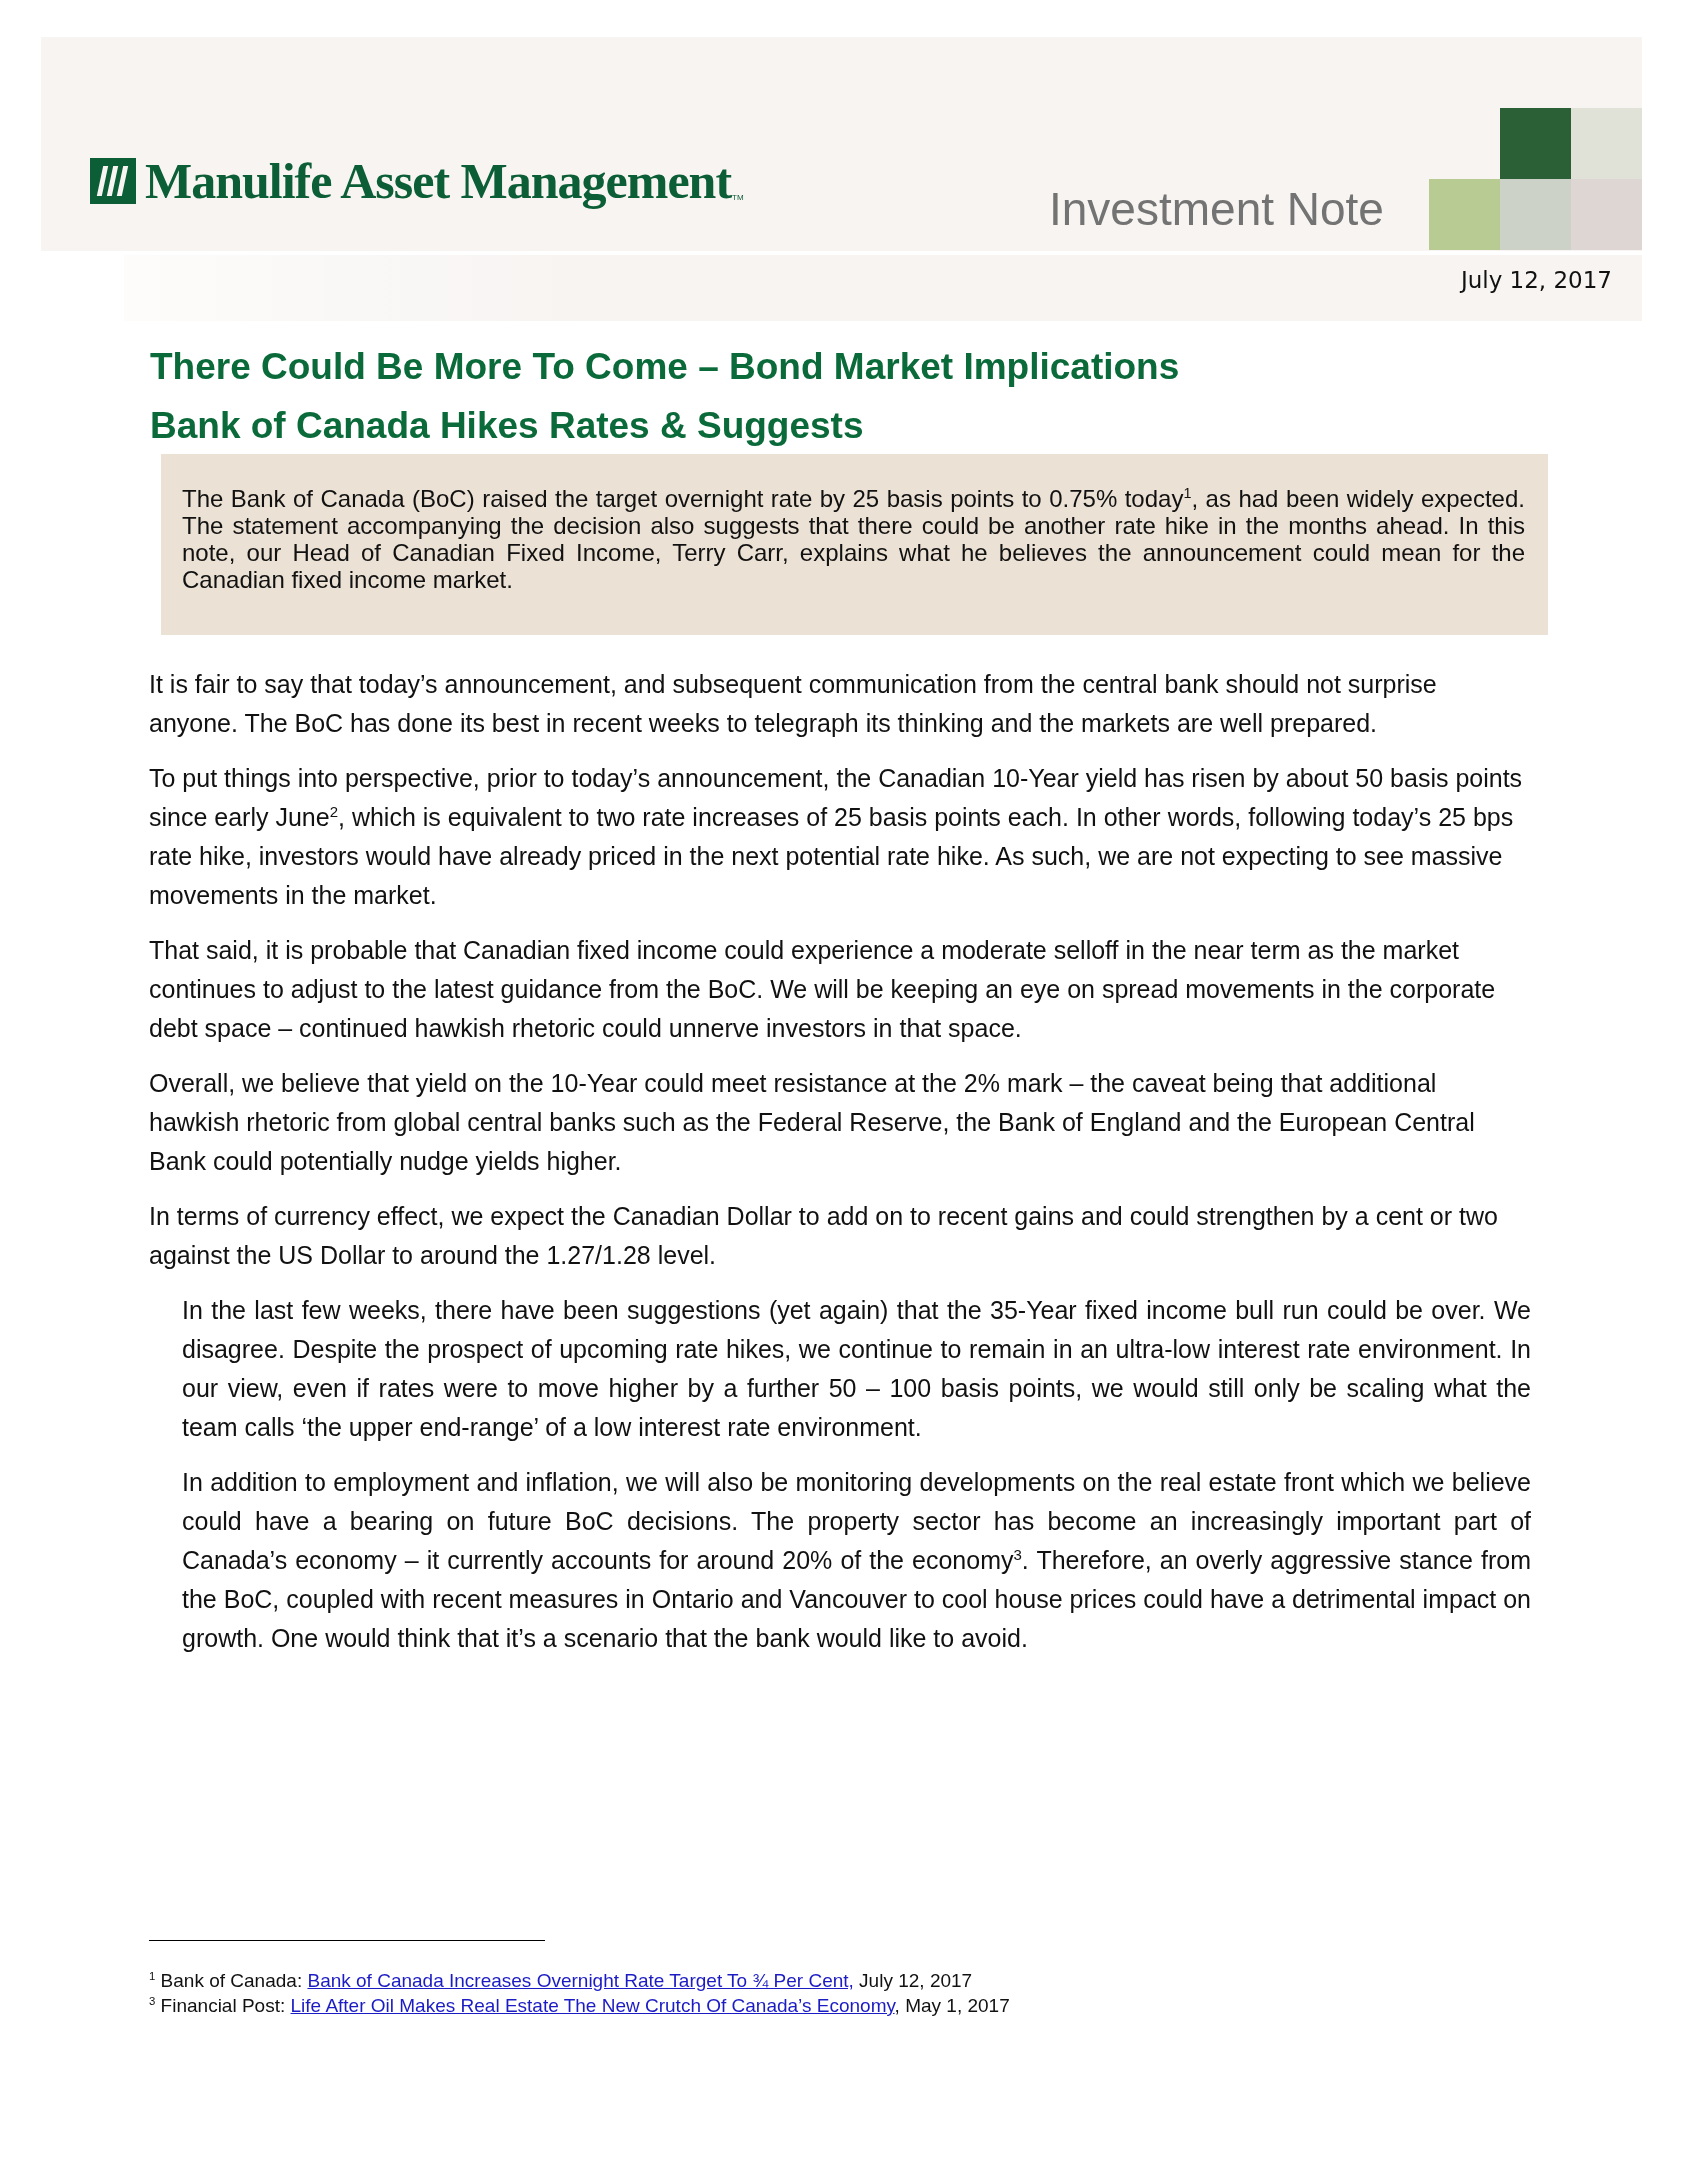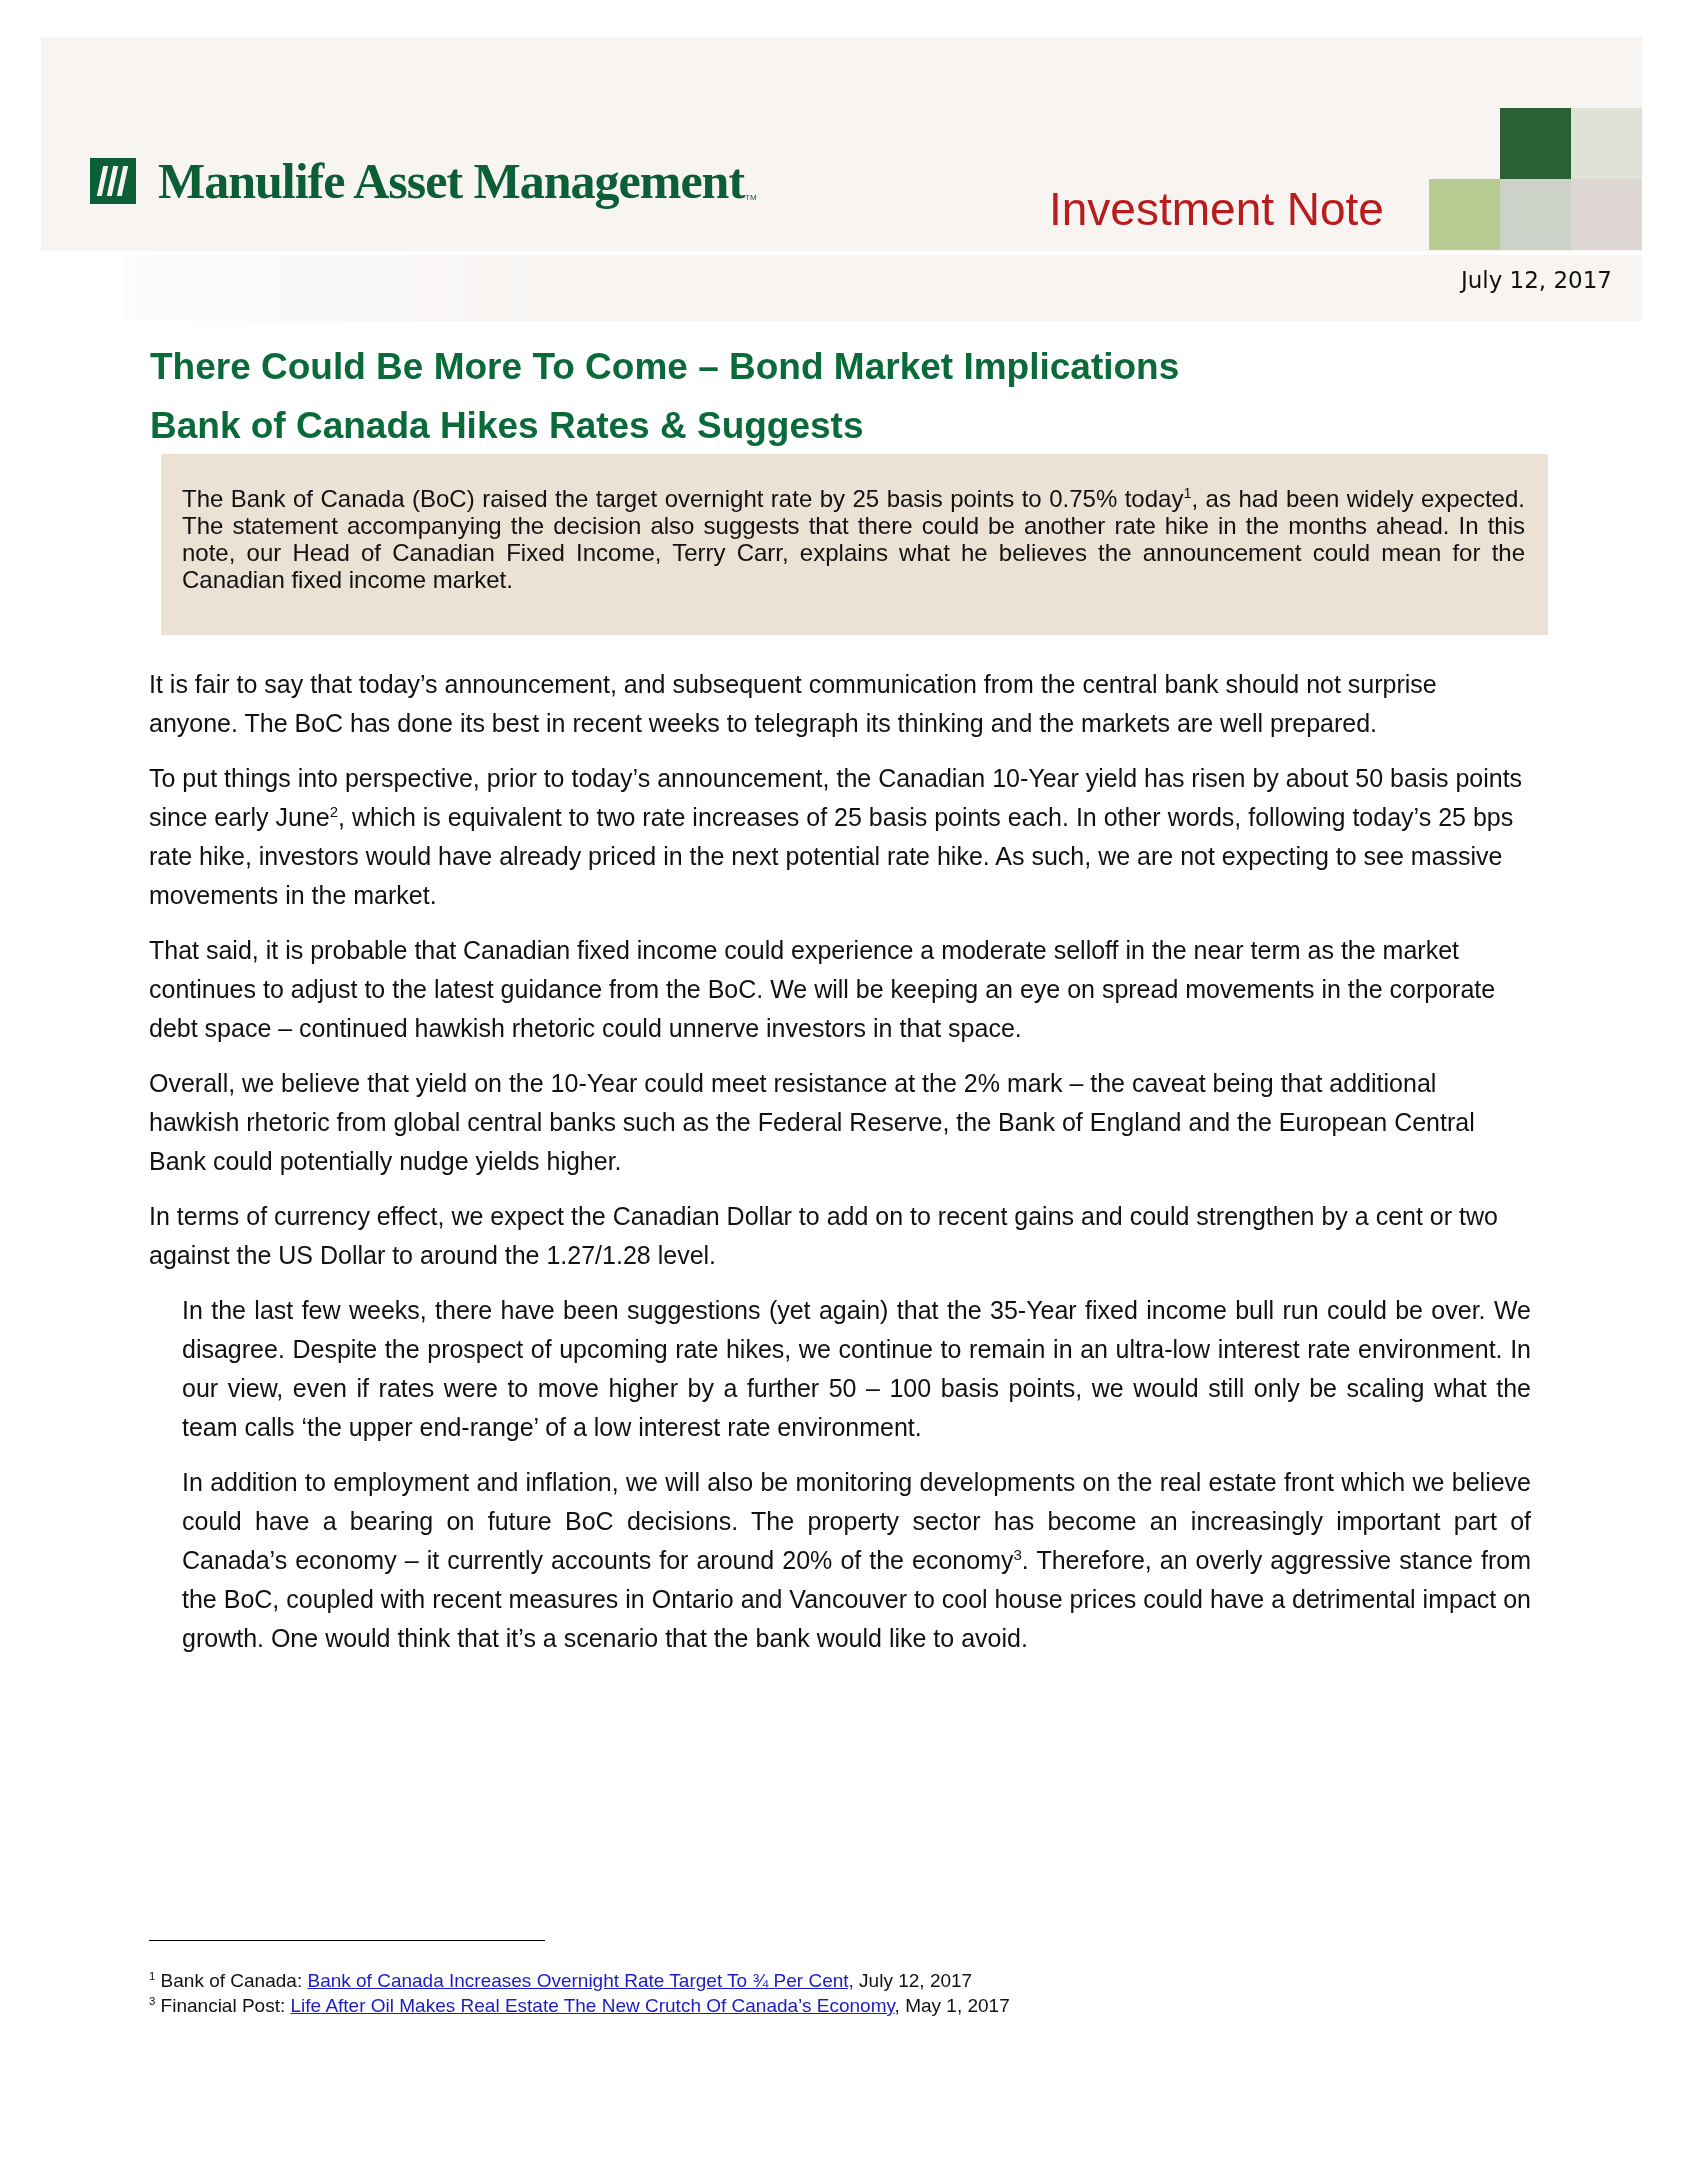--- a/index.html
+++ b/index.html
@@ -5,23 +5,23 @@
   html, body { margin: 0; padding: 0; background: #ffffff; }
   body { width: 1683px; height: 2178px; position: relative; overflow: hidden;
          font-family: "Liberation Sans", sans-serif; color: #111; }
   .header-band { position: absolute; left: 41px; top: 37px; width: 1601px; height: 214px; background: #f7f4f2; }
   .date-band { position: absolute; left: 124px; top: 255px; width: 1518px; height: 66px;
                background: linear-gradient(90deg, #fdfcfb 0%, #f7f4f2 30%, #f7f4f2 100%); }
   .logo { position: absolute; left: 90px; top: 158px; display: flex; align-items: flex-end; }
   .logo-mark { width: 46px; height: 46px; background: #0b5e36; position: relative; }
   .logo-mark i { position: absolute; top: 8px; width: 5px; height: 30px; background: #f7f4f2; transform: skewX(-12deg); }
   .logo-text { font-family: "Liberation Serif", serif; font-weight: bold; color: #0b5e36;
-               font-size: 50px; line-height: 46px; margin-left: 22px; letter-spacing: -1px; white-space: nowrap; }
+               font-size: 50px; line-height: 46px; margin-left: 9px; letter-spacing: -1px; white-space: nowrap; }
   .logo-tm { font-family: "Liberation Sans", sans-serif; font-size: 8px; color: #0b5e36; margin-left: 1px; margin-bottom: 2px; }
-  .doc-type { position: absolute; left: 1049px; top: 184px; font-size: 46px; color: #b91c1c; line-height: 51px; white-space: nowrap; }
+  .doc-type { position: absolute; left: 1049px; top: 184px; font-size: 46px; color: #737373; line-height: 51px; white-space: nowrap; }
   .sq { position: absolute; width: 71px; height: 71px; }
   .date { position: absolute; right: 71px; top: 267px; font-size: 23px; color: #111; font-family: "DejaVu Sans", sans-serif; }
   .title { position: absolute; left: 150px; top: 337px; width: 1386px; color: #0b6a3a; font-weight: bold;
            font-size: 37px; line-height: 59px; margin: 0; }
   .title span { display: block; }
   .abstract { position: absolute; left: 161px; top: 454px; width: 1387px; height: 181px; background: #ebe1d4;
               box-sizing: border-box; padding: 31px 23px 0 21px; }
   .abstract p { margin: 0; font-size: 24px; line-height: 27px; text-align: justify; color: #111; }
   .body { position: absolute; left: 149px; top: 665px; width: 1382px; }
   .body p { margin: 0 0 16px 0; font-size: 25px; line-height: 39px; color: #111; }

